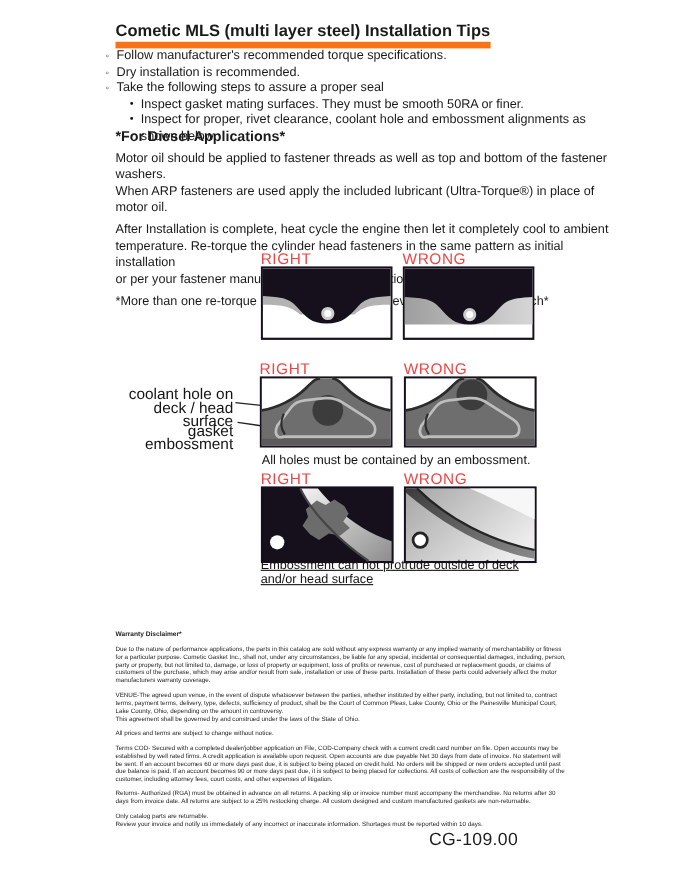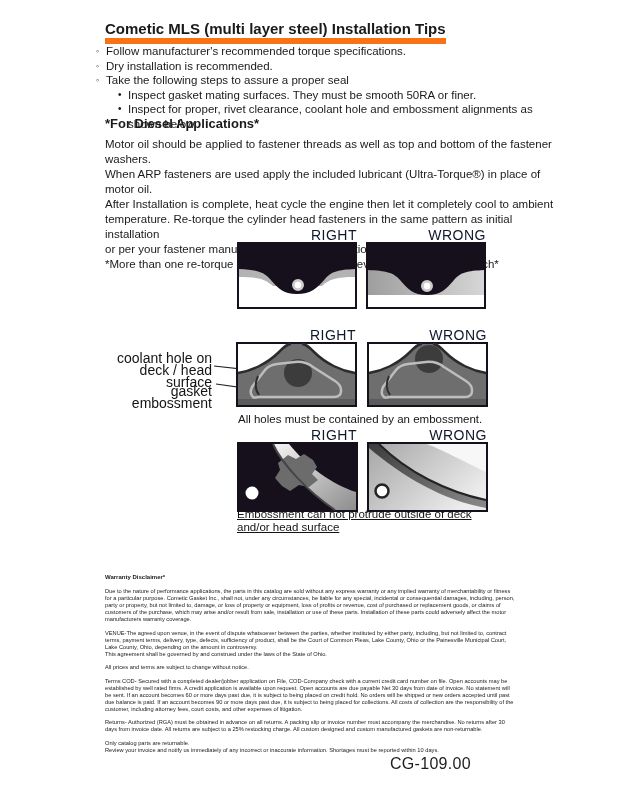--- a/index.html
+++ b/index.html
@@ -19,22 +19,22 @@
     padding-bottom:1px;
     white-space:nowrap;
   }
   .tips{left:96px;top:44px;width:470px;font-size:11.5px;line-height:14.5px;}
   .bullet-row{display:flex;align-items:flex-start;}
   .bullet-row .glyph{width:10px;flex:0 0 10px;font-size:9px;line-height:14.5px;color:#333;}
   .sub-row{padding-left:22px;}
   .sub-row .glyph{width:10px;flex:0 0 10px;font-size:10px;line-height:14px;color:#111;}
   .diesel{left:105px;top:116px;width:458px;font-size:11.5px;line-height:15px;}
   .diesel h2{font-size:13px;font-weight:bold;margin:0 0 6px 0;line-height:15px;}
-  .diesel p{margin:0 0 0 0;white-space:pre-line;}
-  .dg-label{font-size:14px;letter-spacing:0.5px;text-align:right;width:120px;color:#0f172a;}
+  .diesel p{margin:5px 0 0 0;white-space:pre-line;}
+  .dg-label{font-size:14px;letter-spacing:0.5px;text-align:left;width:120px;color:#ef4444;}
   .dg-caption{font-size:11.5px;line-height:13px;white-space:pre-line;color:#141414;}
   .panel{width:120px;}
   .ann{font-size:14px;line-height:12px;text-align:right;width:110px;color:#141414;margin-top:8px;}
   .disclaimer{left:105px;top:574px;width:412px;font-size:5.7px;line-height:7px;color:#222;}
   .disclaimer h3{font-size:6px;margin:0 0 7px 0;font-weight:bold;}
   .disclaimer p{margin:0 0 6.5px 0;white-space:pre-line;}
   .doc-code{left:390px;top:755px;font-size:16px;letter-spacing:0.3px;color:#1d1d1d;}
   svg{display:block;}
 </style>
 </head>

